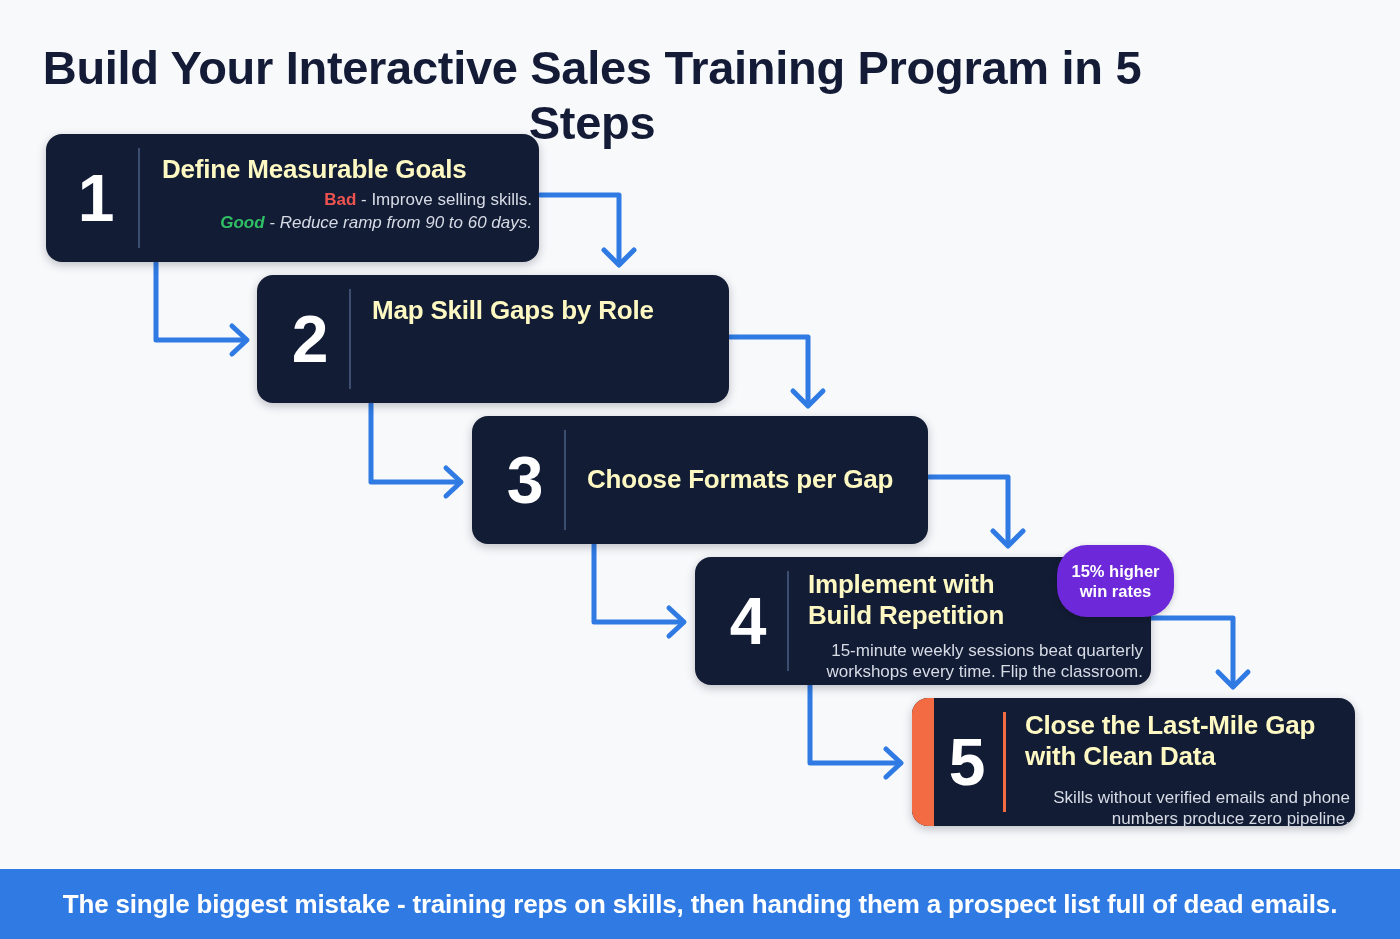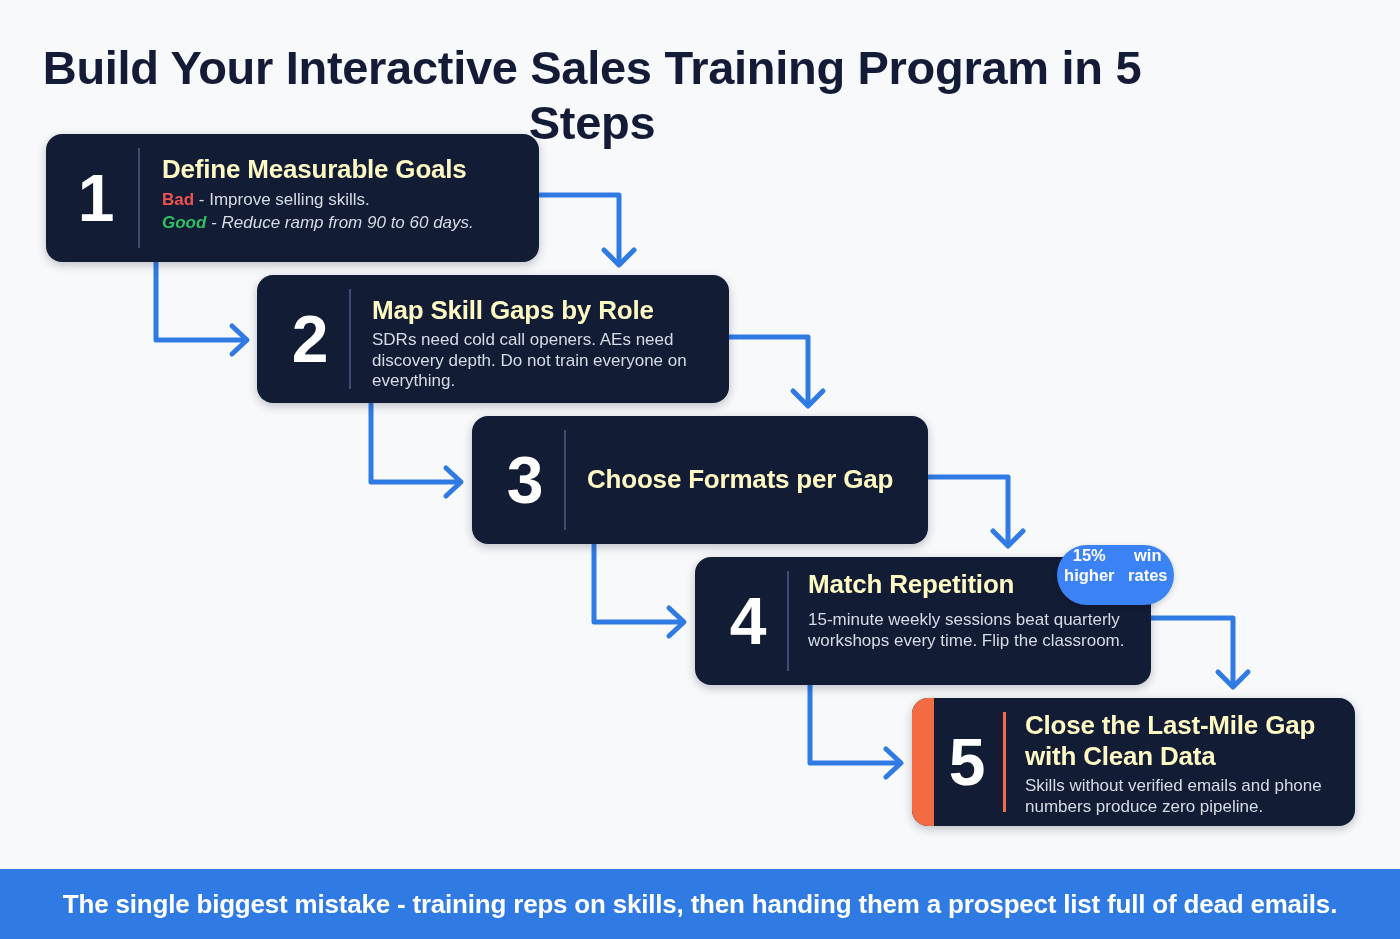--- a/index.html
+++ b/index.html
@@ -24,33 +24,33 @@
   }
   .card .num {
     position: absolute; top: 0; bottom: 0; display: flex; align-items: center; justify-content: center;
     font-size: 66px; font-weight: bold; color: #fff;
   }
   .card .divider {
     position: absolute; width: 2px; background: #3d4d70;
   }
   .card .content { position: absolute; }
   .card .heading { font-size: 26px; font-weight: bold; color: #fef9c3; line-height: 31px; letter-spacing: -0.2px; }
-  .card .body { font-size: 17px; color: #d6dbe6; line-height: 20.5px; margin-top: 4px; }
+  .card .body { font-size: 17px; color: #d6dbe6; line-height: 20.5px; margin-top: 4px; text-align: right; }
   .bad { color: #ef5350; font-weight: bold; }
   .good { color: #2fbf64; font-weight: bold; }
 
   .card5 { overflow: hidden; }
   .card5 .accent { position: absolute; left: 0; top: 0; bottom: 0; width: 22px; background: #f26b43; }
   .card5 .divider { background: #f26b43; }
 
   .badge {
-    position: absolute; left: 1057px; top: 545px; width: 117px; height: 60px;
-    background: #3b82f6; border-radius: 30px; color: #fff;
+    position: absolute; left: 1057px; top: 545px; width: 117px; height: 72px;
+    background: #6d28d9; border-radius: 30px; color: #fff;
     font-size: 16.5px; font-weight: bold; text-align: center; line-height: 20px;
-    display: flex; flex-direction: row; justify-content: center;
+    display: flex; flex-direction: column; justify-content: center;
     box-shadow: 0 2px 6px rgba(0,0,0,0.18);
   }
   .footer {
     position: absolute; left: 0; top: 869px; width: 1400px; height: 88px;
     background: #2f7be3; color: #fff; text-align: center;
     font-size: 26px; font-weight: bold; line-height: 70px; letter-spacing: -0.2px;
   }
 </style>
 </head>
 <body>
@@ -96,49 +96,49 @@
       <div style="margin-top:2px;font-style:italic;"><span class="good">Good</span><span> - Reduce ramp from 90 to 60 days.</span></div>
     </div>
   </div>
 </div>
 
 <div class="card" style="left:257px; top:275px; width:472px; height:128px;">
   <div class="num" style="left:28px; width:50px;">2</div>
   <div class="divider" style="left:92px; top:14px; height:100px;"></div>
   <div class="content" style="left:115px; top:20px; width:345px;">
     <div class="heading">Map Skill Gaps by Role</div>
-    <div class="body">SDRs need cold call openers. AEs need discovery depth. Do not train everyone on everything.</div>
   </div>
 </div>
 
 <div class="card" style="left:472px; top:416px; width:456px; height:128px;">
   <div class="num" style="left:30px; width:46px;">3</div>
   <div class="divider" style="left:92px; top:14px; height:100px;"></div>
   <div class="content" style="left:115px; top:19px; width:330px;margin-top:29px;">
     <div class="heading">Choose Formats per Gap</div>
   </div>
 </div>
 
 <div class="card" style="left:695px; top:557px; width:456px; height:128px;">
   <div class="num" style="left:30px; width:46px;">4</div>
   <div class="divider" style="left:92px; top:14px; height:100px;"></div>
   <div class="content" style="left:113px; top:12px; width:335px;">
-    <div class="heading">Match Repetition</div>
+    <div class="heading">Implement with</div>
+    <div class="heading">Build Repetition</div>
     <div class="body" style="margin-top:10px;">15-minute weekly sessions beat quarterly workshops every time. Flip the classroom.</div>
   </div>
 </div>
 <div class="badge">
   <div>15% higher</div>
   <div>win rates</div>
 </div>
 
 <div class="card card5" style="left:912px; top:698px; width:443px; height:128px;">
   <div class="accent"></div>
   <div class="num" style="left:32px; width:46px;">5</div>
   <div class="divider" style="left:91px; top:14px; height:100px; width:3px;"></div>
   <div class="content" style="left:113px; top:12px; width:325px;">
     <div class="heading">Close the Last-Mile Gap</div>
     <div class="heading">with Clean Data</div>
-    <div class="body" style="margin-top:4px;">Skills without verified emails and phone numbers produce zero pipeline.</div>
+    <div class="body" style="margin-top:16px;">Skills without verified emails and phone numbers produce zero pipeline.</div>
   </div>
 </div>
 
 <div class="footer">The single biggest mistake - training reps on skills, then handing them a prospect list full of dead emails.</div>
 
 </body></html>

